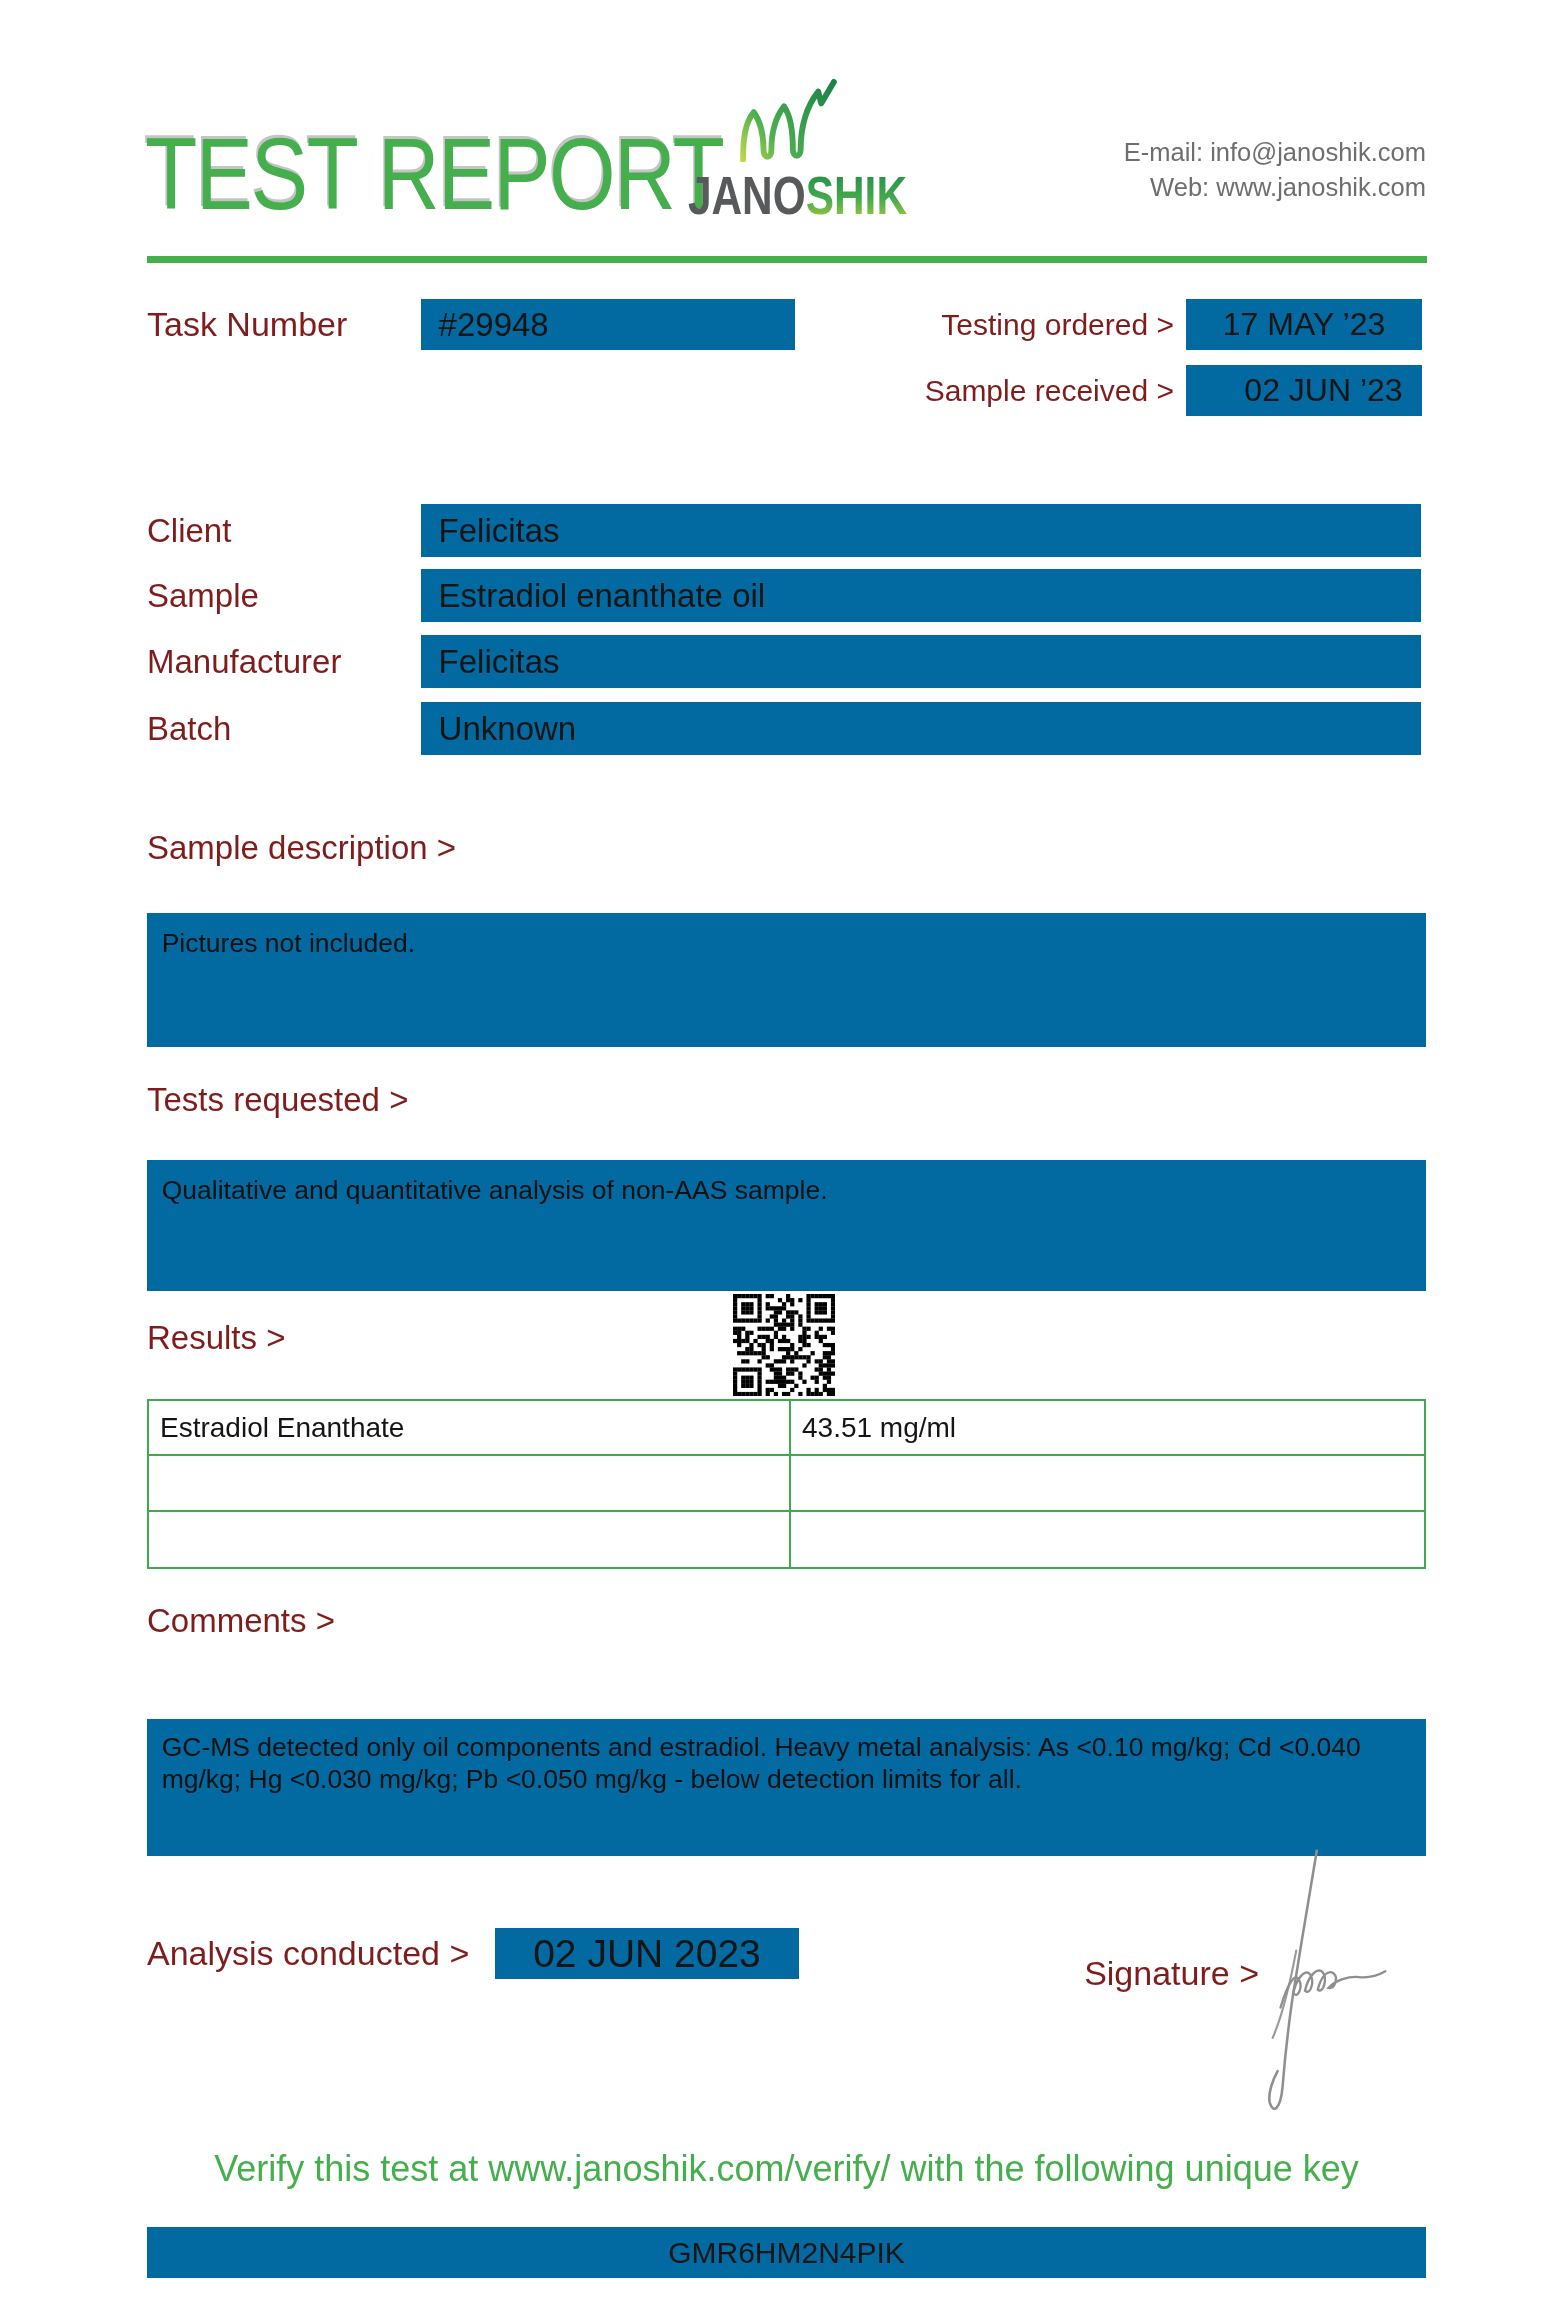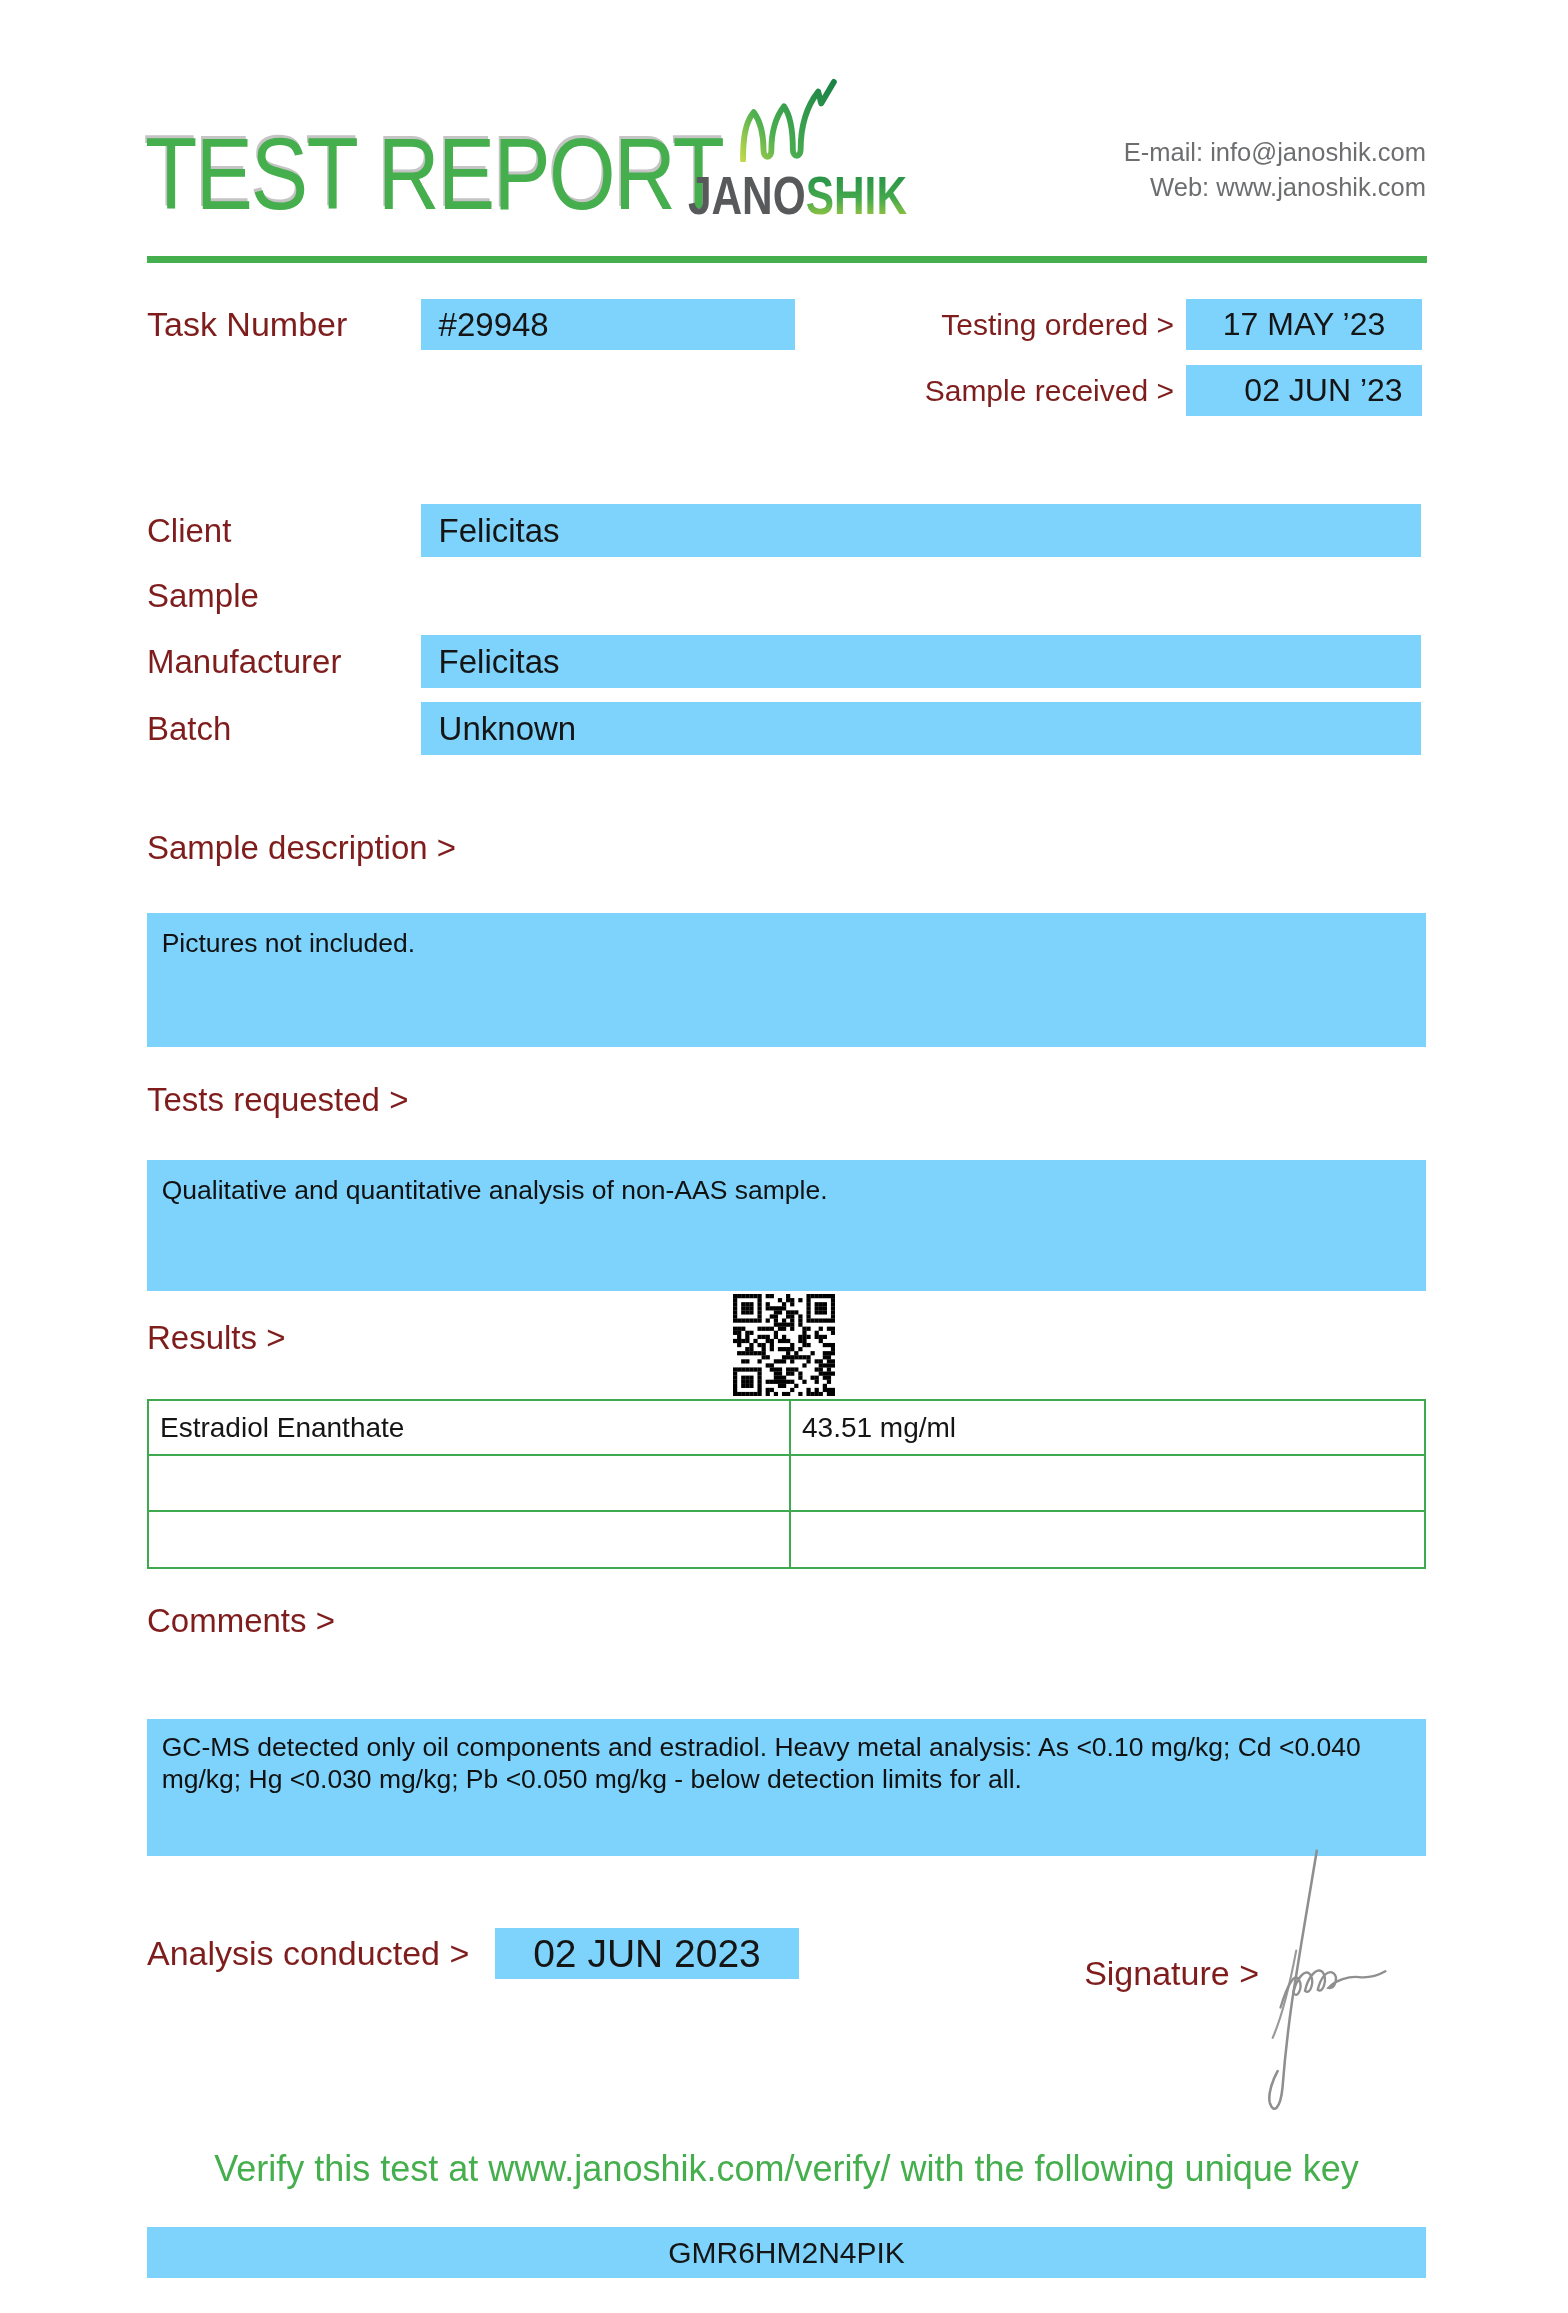--- a/index.html
+++ b/index.html
@@ -33,21 +33,21 @@
     -webkit-background-clip:text; background-clip:text; color:transparent;
   }
   .contact {
     right:142px; top:135px; text-align:right;
     color:#6d6e70; font-size:25.5px; line-height:35px; white-space:nowrap;
   }
   .rule { left:147px; top:256px; width:1280px; height:6.9px; background:#45ae4d; }
 
   
   .glabel { color:#7f1d1d; white-space:nowrap; }
-  .gbox { background:#7dd3fc; }
+  .gbox { background:#0369a1; }
   .row52 { height:51px; line-height:51px; }
   .row54 { height:53px; line-height:53px; }
   .val { display:block; padding-left:17.6px; font-size:33px; white-space:nowrap; overflow:hidden; }
 
   .task-label   { left:147px; top:299px; font-size:34px; }
   .task-box     { left:421px; top:299px; width:374px; }
   .ordered-label  { right:394px; top:299px; font-size:30px; }
   .received-label { right:394px; top:365px; font-size:30px; }
   .date-box1 { left:1186px; top:299px; width:236px; text-align:center; font-size:32px; }
   .date-box2 { left:1186px; top:365px; width:236px; text-align:center; font-size:32px;padding-left:39px; }
@@ -130,20 +130,23 @@
   <div class="abs gbox row52 date-box2">
     <span>02 JUN ’23</span>
   </div>
 
   <div class="abs glabel row54 detail-label" style="top:504px;">Client</div>
   <div class="abs gbox row54 detail-box" style="top:504px;">
     <span class="val" style="line-height:53px;">Felicitas</span>
   </div>
 
   <div class="abs glabel row54 detail-label" style="top:569px;">Sample</div>
+  <div class="abs gbox row54 detail-box" style="top:569px;">
+    <span class="val" style="line-height:53px;">Estradiol enanthate oil</span>
+  </div>
 
   <div class="abs glabel row54 detail-label" style="top:635px;">Manufacturer</div>
   <div class="abs gbox row54 detail-box" style="top:635px;">
     <span class="val" style="line-height:53px;">Felicitas</span>
   </div>
 
   <div class="abs glabel row54 detail-label" style="top:702px;">Batch</div>
   <div class="abs gbox row54 detail-box" style="top:702px;">
     <span class="val" style="line-height:53px;">Unknown</span>
   </div>

